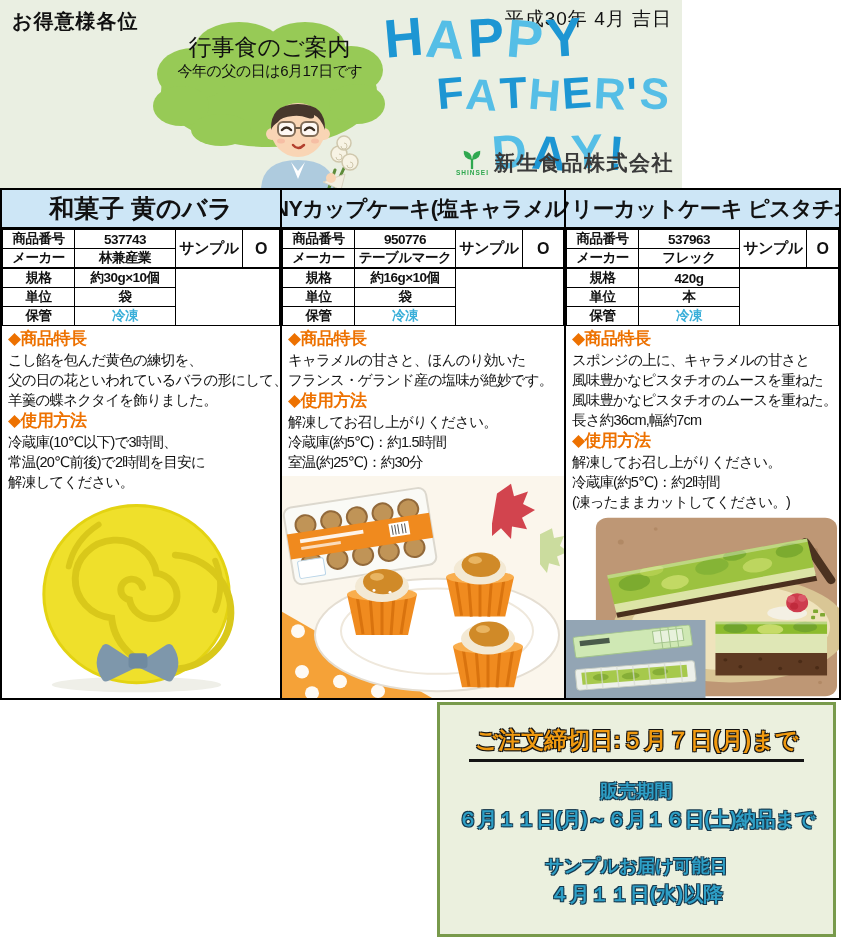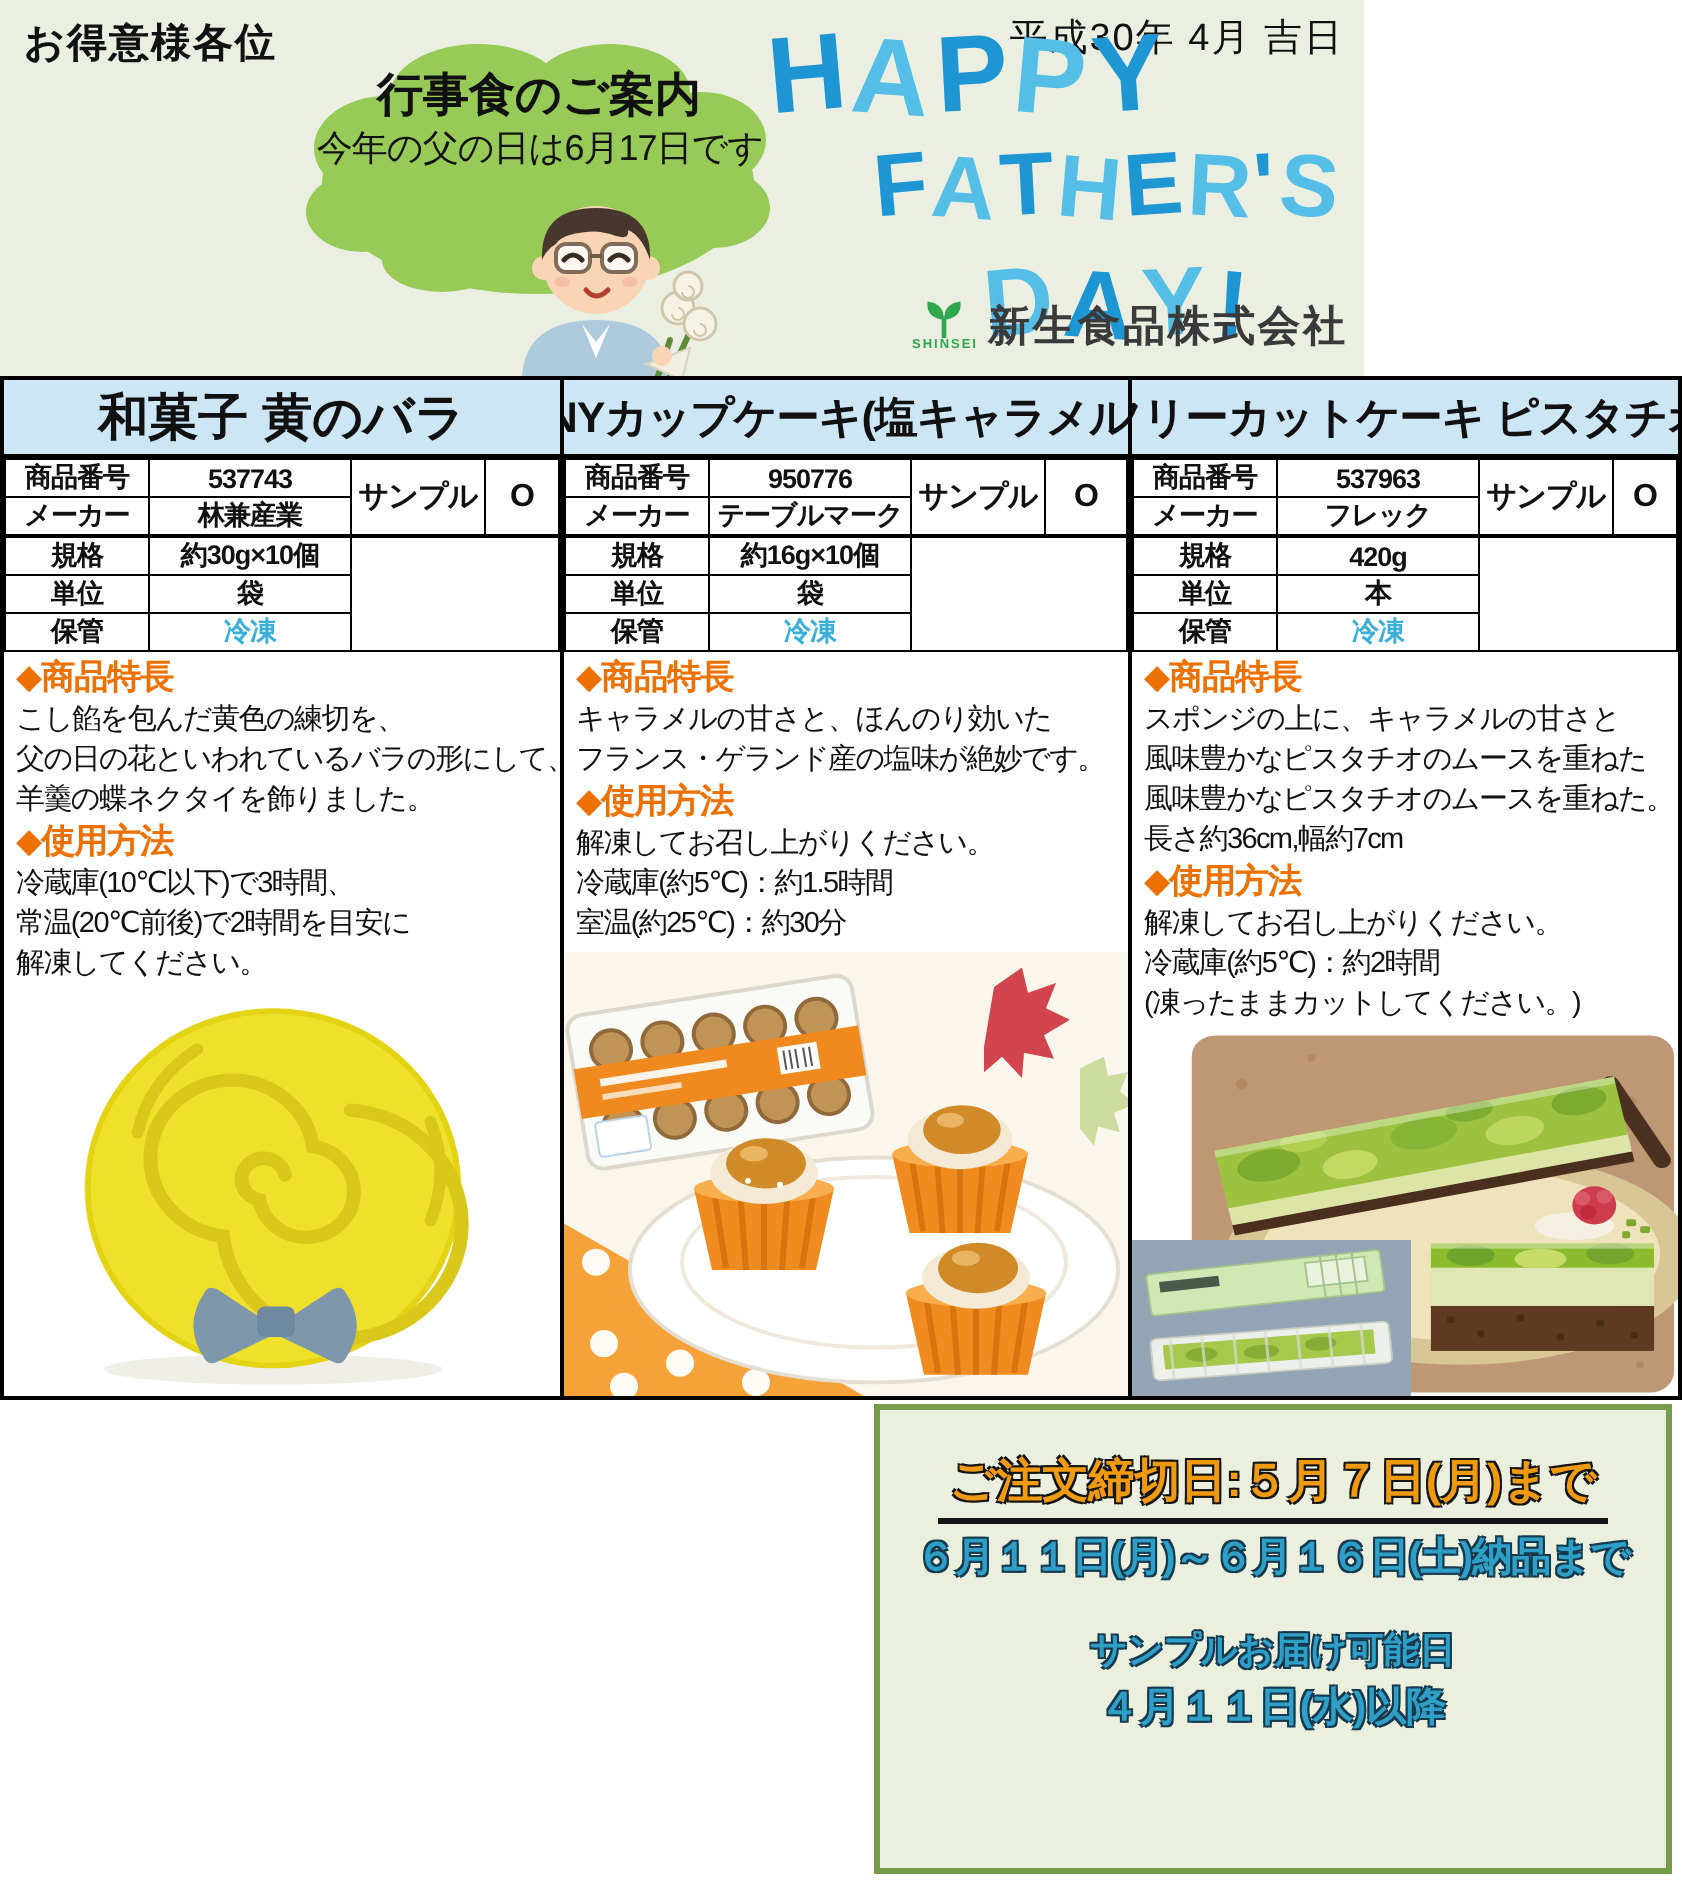--- a/index.html
+++ b/index.html
@@ -4,22 +4,22 @@
 <style>
   html,body{margin:0;padding:0;}
   .page{position:relative;width:841px;height:943px;background:#ffffff;overflow:hidden;
         font-family:"Liberation Sans","DejaVu Sans",sans-serif;color:#111;}
   
   .header{position:absolute;left:0;top:0;width:682px;height:188px;background:#EAEFE2;}
   .recipient{position:absolute;left:12px;top:8px;font-size:20px;font-weight:bold;letter-spacing:1px;}
   .docdate{position:absolute;right:10px;top:6px;font-size:19px;font-weight:normal;letter-spacing:1px;}
   .cloud-svg{position:absolute;left:143px;top:12px;}
   .cloud-title{position:absolute;left:152px;top:32px;width:235px;text-align:center;font-size:23px;
-               white-space:nowrap;letter-spacing:0px;font-weight:bold;}
-  .cloud-sub{position:absolute;left:148px;top:62px;width:244px;text-align:center;font-size:18px;
+               white-space:nowrap;letter-spacing:0px;}
+  .cloud-sub{position:absolute;left:148px;top:62px;width:244px;text-align:center;font-size:15px;
              white-space:nowrap;letter-spacing:-0.5px;}
   .hl{position:absolute;font-weight:bold;white-space:nowrap;}
   .hl span{display:inline-block;}
   .hl1{left:384px;top:6px;font-size:54px;letter-spacing:3px;}
   .hl2{left:437px;top:68px;font-size:44px;letter-spacing:2px;}
   .hl3{left:492px;top:124px;font-size:48px;letter-spacing:5px;}
   .hl1 span:nth-child(odd),.hl2 span:nth-child(odd){color:#1D96D3;}
   .hl1 span:nth-child(even),.hl2 span:nth-child(even){color:#55BEE6;}
   .hl3 span:nth-child(odd){color:#55BEE6;}
   .hl3 span:nth-child(even){color:#1D96D3;}
@@ -459,18 +459,19 @@
           </g>
         </svg>
       </div>
     </div>
   </div>
 
   <div class="order-box">
     <div>
       <span class="ob-deadline">ご注文締切日:５月７日(月)まで</span>
     </div>
+    <div class="ob-blue ob-label1">販売期間</div>
     <div class="ob-blue ob-period">６月１１日(月)～６月１６日(土)納品まで</div>
     <div class="ob-blue ob-label2">サンプルお届け可能日</div>
     <div class="ob-blue ob-date">４月１１日(水)以降</div>
   </div>
 
 </div>
 
 </body></html>

